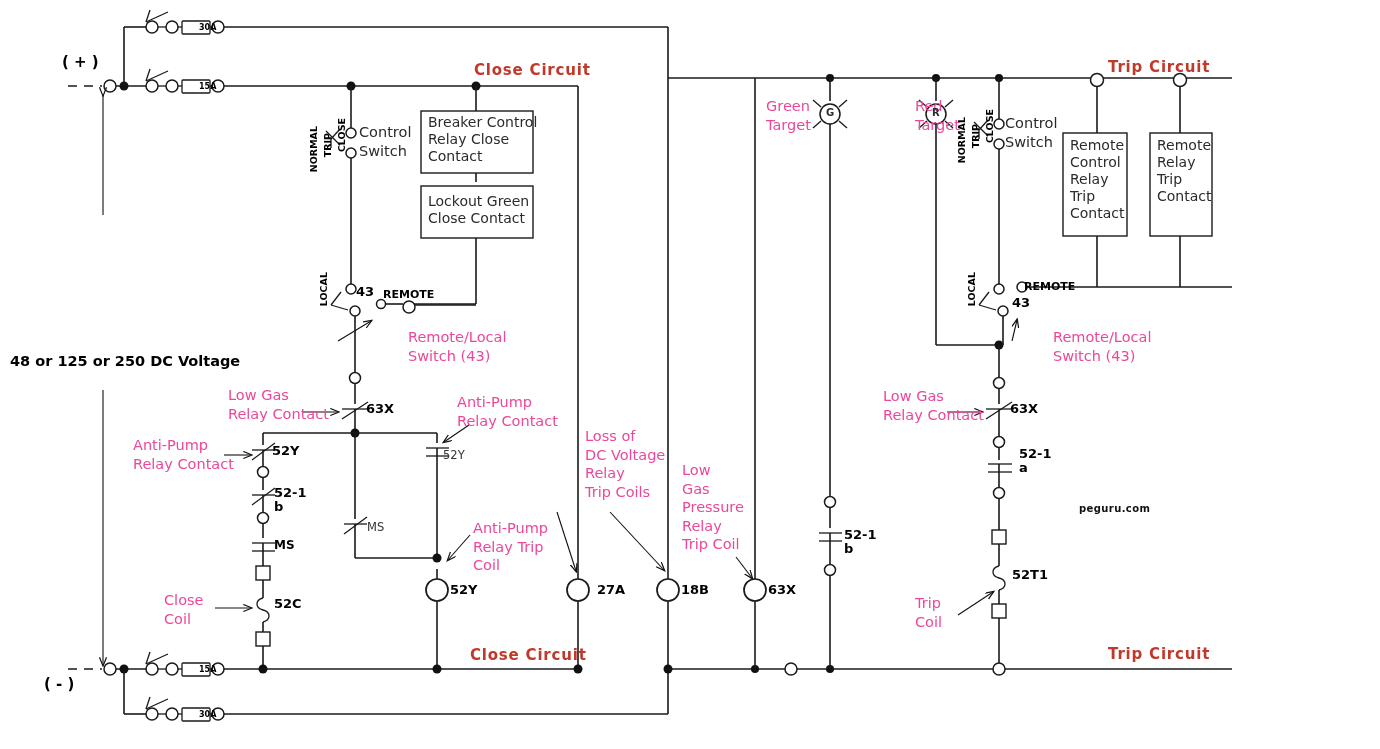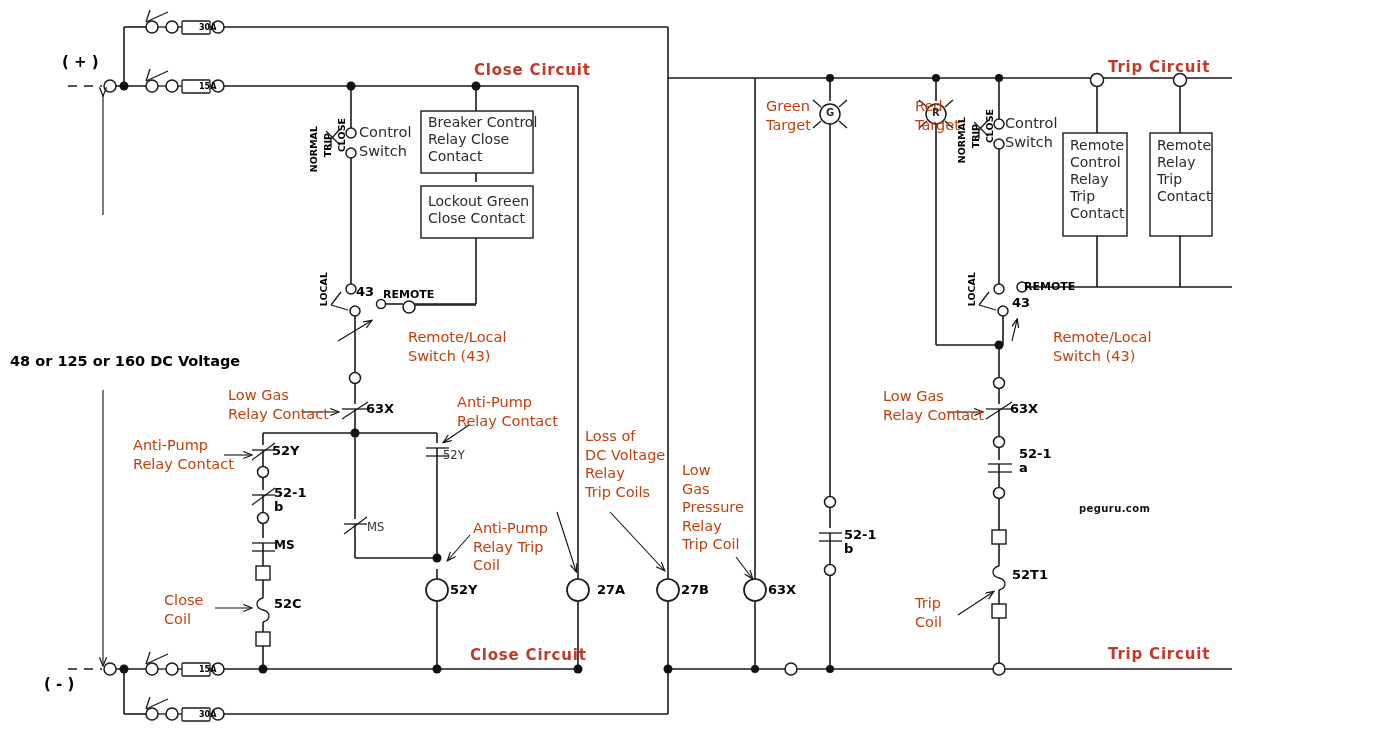--- a/index.html
+++ b/index.html
@@ -13,21 +13,21 @@
   .box{fill:#fff;stroke:#1a1a1a;stroke-width:1.4;}
   .term{fill:#ffffff;stroke:#1a1a1a;stroke-width:1.5;}
   .node{fill:#111;stroke:none;}
   .coil{fill:#ffffff;stroke:#1a1a1a;stroke-width:1.7;}
   .lamp{fill:#ffffff;stroke:#1a1a1a;stroke-width:1.5;}
   .dash{stroke:#1a1a1a;stroke-width:1.6;stroke-dasharray:9 7;fill:none;}
   .fuseb{fill:#ffffff;stroke:#1a1a1a;stroke-width:1.3;}
 
   .lbl{position:absolute;font-family:"DejaVu Sans","Liberation Sans",sans-serif;
        color:#2b2b2b;font-size:14.5px;line-height:1.28;white-space:pre;}
-  .lbl-hand{font-family:"DejaVu Sans","Liberation Sans",sans-serif;color:#c2410c;}
+  .lbl-hand{font-family:"DejaVu Sans","Liberation Sans",sans-serif;color:#ec4899;}
   .bold{font-weight:bold;color:#000;}
   .red{color:#c0392b;font-weight:bold;font-size:15px;letter-spacing:.8px;}
   .tiny{font-size:11px;font-weight:bold;color:#000;}
   .vert{writing-mode:vertical-rl;transform:rotate(180deg);
         font-size:9.5px;font-weight:bold;letter-spacing:0px;color:#000;}
   .small-id{font-size:13px;font-weight:bold;color:#000;}
   .mini{font-size:11.5px;color:#333;}
   .fuse-t{font-size:8px;font-weight:bold;color:#000;margin-left:13px;}
   .wm{font-size:10px;font-weight:bold;color:#111;letter-spacing:.4px;}
   .boxtext{position:absolute;font-size:14px;color:#2b2b2b;line-height:1.22;
@@ -302,21 +302,21 @@
   <path class="arrowline" d="M470,535 L448,560" marker-end="url(#arw)"></path>
   <path class="arrowline" d="M557,512 L576,571" marker-end="url(#arw)"></path>
   <path class="arrowline" d="M610,512 L664,570" marker-end="url(#arw)"></path>
   <path class="arrowline" d="M736,557 L752,578" marker-end="url(#arw)"></path>
   <path class="arrowline" d="M947,412 L982,412" marker-end="url(#arw)"></path>
   <path class="arrowline" d="M958,615 L993,592" marker-end="url(#arw)"></path>
 </svg>
 
 <div class="lbl bold" style="left:62px;top:53px;font-size:15px;">( + )</div>
 <div class="lbl bold" style="left:44px;top:675px;font-size:15px;">( - )</div>
-<div class="lbl bold" style="left:10px;top:352px;font-size:14.5px;">48 or 125 or 160 DC Voltage</div>
+<div class="lbl bold" style="left:10px;top:352px;font-size:14.5px;">48 or 125 or 250 DC Voltage</div>
 
 <div class="lbl fuse-t" style="left:186px;top:23px;">30A</div>
 <div class="lbl fuse-t" style="left:186px;top:82px;">15A</div>
 <div class="lbl fuse-t" style="left:186px;top:665px;">15A</div>
 <div class="lbl fuse-t" style="left:186px;top:710px;">30A</div>
 
 <div class="lbl red" style="left:474px;top:61px;">Close Circuit</div>
 <div class="lbl red" style="left:470px;top:646px;">Close Circuit</div>
 <div class="lbl red" style="left:1108px;top:58px;">Trip Circuit</div>
 <div class="lbl red" style="left:1108px;top:645px;">Trip Circuit</div>
@@ -369,21 +369,21 @@
 DC Voltage
 Relay
 Trip Coils</div>
 <div class="lbl small-id" style="left:597px;top:582px;text-align:center;">27A</div>
 
 <div class="lbl lbl-hand" style="left:682px;top:461px;">Low
 Gas
 Pressure
 Relay
 Trip Coil</div>
-<div class="lbl small-id" style="left:681px;top:582px;">27B</div>
+<div class="lbl small-id" style="left:681px;top:582px;">18B</div>
 <div class="lbl small-id" style="left:768px;top:582px;">63X</div>
 
 <div class="lbl lbl-hand" style="left:766px;top:97px;">Green
 Target</div>
 <div class="lbl" style="left:826px;top:107px;font-size:10px;font-weight:bold;">G</div>
 <div class="lbl lbl-hand" style="left:870px;top:97px;margin-left:45px;">Red
 Target</div>
 <div class="lbl" style="left:932px;top:107px;font-size:10px;font-weight:bold;">R</div>
 
 <div class="vert" style="position:absolute;left:956px;top:117px;">NORMAL</div>

